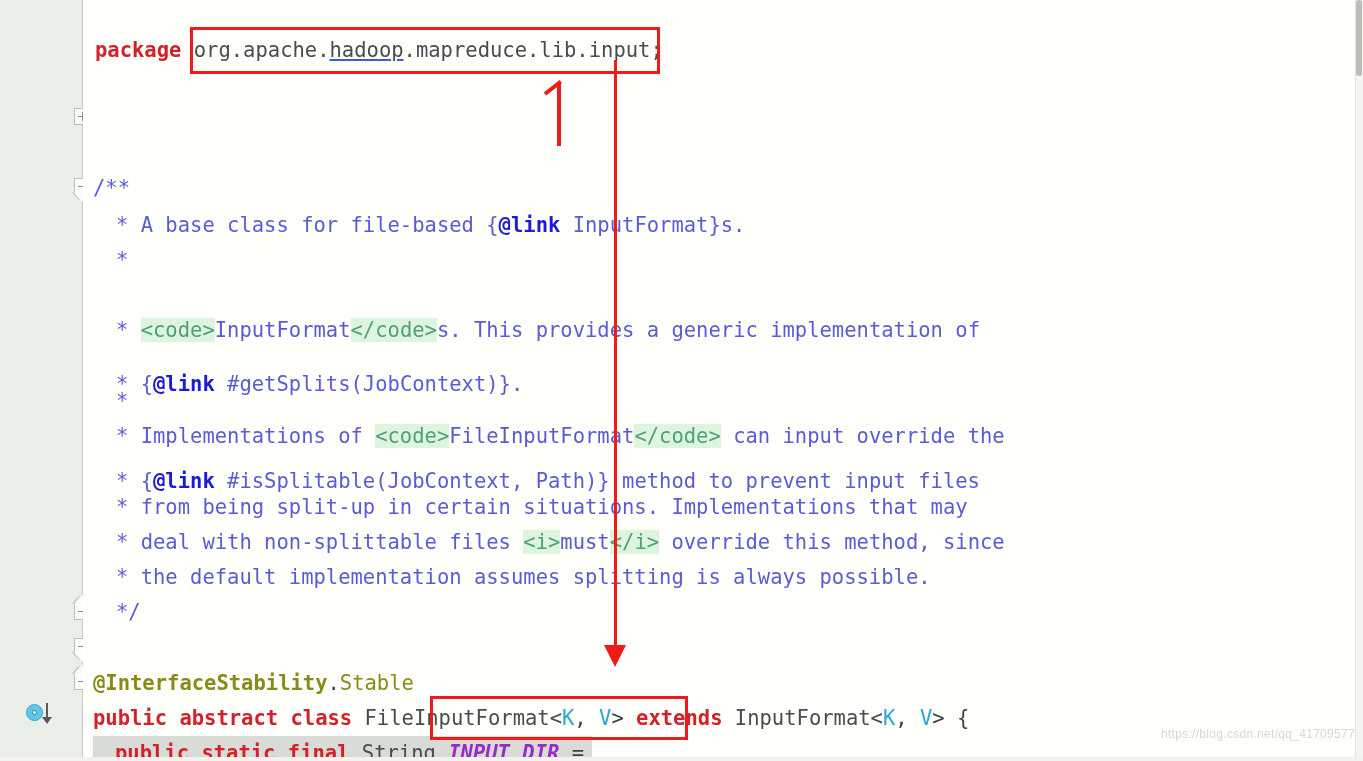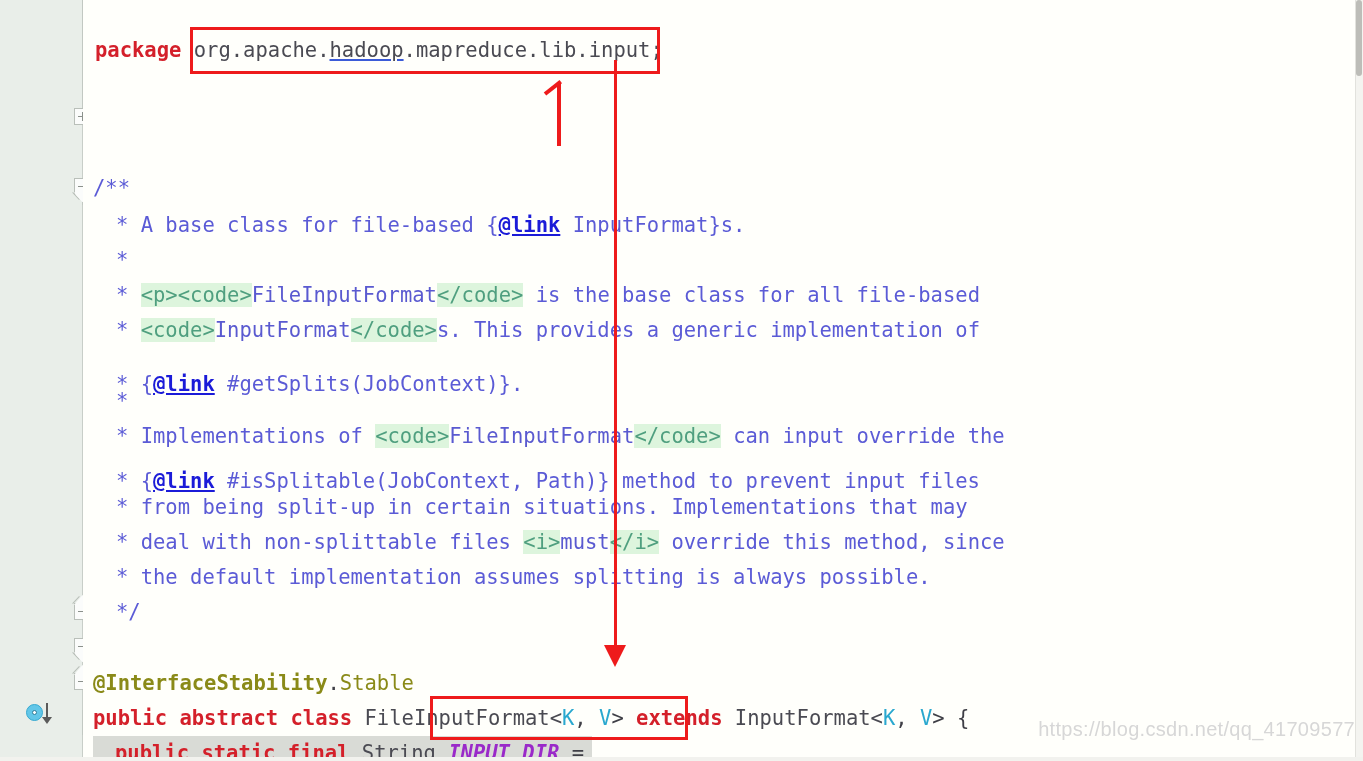--- a/index.html
+++ b/index.html
@@ -178,21 +178,21 @@
     font-family: "DejaVu Sans Mono", "Liberation Mono", monospace;
     font-size: 20.5px;
     line-height: 35px;
     letter-spacing: 0px;
   }
 
   
   .kw       { color: #d4202a; font-weight: bold; }       
   .plain    { color: #3f3f46; }
   .ident    { color: #4a4a52; }
-  .link-tag { color: #1b1bd8; font-weight: bold; text-decoration: underline; }
+  .link-tag { color: #1b1bd8; font-weight: bold; }
   .doc      { color: #5b5bd6; }
   .htmltag  { color: #4f9f7f; background: #ddf5dd; }      
   .codetxt  { color: #5a5ad0; }
   .star     { color: #5b5bd6; }
   .ann      { color: #8a8a18; font-weight: bold; }        
   .anndot   { color: #3f3f46; }
   .annval   { color: #8a8a18; }
   .generic  { color: #2aa8cf; }
   .type     { color: #4a4a52; }
   .constant { color: #9a29c9; font-style: italic; font-weight: bold; }
@@ -231,21 +231,21 @@
     background: #ee1b1b;
     pointer-events: none;
   }
 
   
   #watermark {
     position: absolute;
     right: 8px;
     bottom: 20px;
     color: #d7d7d7;
-    font-size: 20px;
+    font-size: 12px;
     font-family: "Liberation Sans", sans-serif;
     letter-spacing: 0.3px;
   }
 
   
   #scrollbar-track {
     position: absolute;
     right: 0; top: 0;
     width: 8px; height: 761px;
     background: #f4f4f0;
@@ -327,21 +327,20 @@
 
     <div class="line" style="top:33px; left:12px;"><span class="kw">package</span><span class="plain"> </span><span class="ident">org.apache.</span><span class="ident" style="text-decoration:underline; text-decoration-color:#3b5bd8;">hadoop</span><span class="ident">.mapreduce.lib.input;</span></div>
 
 
     <div class="line" style="top:171px; left:10px;"><span class="doc">/**</span></div>
 
     <div class="line" style="top:208px; left:33px;"><span class="star">*</span><span> </span><span class="doc">A base class for file-based {</span><span class="link-tag">@link</span><span class="doc"> InputFormat}s.</span></div>
 
     <div class="line" style="top:243px; left:33px;"><span class="star">*</span></div>
 
-    <div class="line" style="top:278px; left:33px;"><span class="star">*</span><span> </span><span class="htmltag">&lt;p&gt;</span><span class="htmltag">&lt;code&gt;</span><span class="codetxt">FileInputFormat</span><span class="htmltag">&lt;/code&gt;</span><span class="doc"> is the base class for all file-based</span></div>
 
     <div class="line" style="top:313px; left:33px;"><span class="star">*</span><span> </span><span class="htmltag">&lt;code&gt;</span><span class="codetxt">InputFormat</span><span class="htmltag">&lt;/code&gt;</span><span class="doc">s. This provides a generic implementation of</span></div>
 
     <div class="line" style="top:367px; left:33px;"><span class="star">*</span><span> </span><span class="doc">{</span><span class="link-tag">@link</span><span class="doc"> #getSplits(JobContext)}.</span></div>
 
     <div class="line" style="top:384px; left:33px;"><span class="star">*</span></div>
 
     <div class="line" style="top:419px; left:33px;"><span class="star">*</span><span> </span><span class="doc">Implementations of </span><span class="htmltag">&lt;code&gt;</span><span class="codetxt">FileInputFormat</span><span class="htmltag">&lt;/code&gt;</span><span class="doc"> can input override the</span></div>
 
     <div class="line" style="top:464px; left:33px;"><span class="star">*</span><span> </span><span class="doc">{</span><span class="link-tag">@link</span><span class="doc"> #isSplitable(JobContext, Path)} method to prevent input files</span></div>

